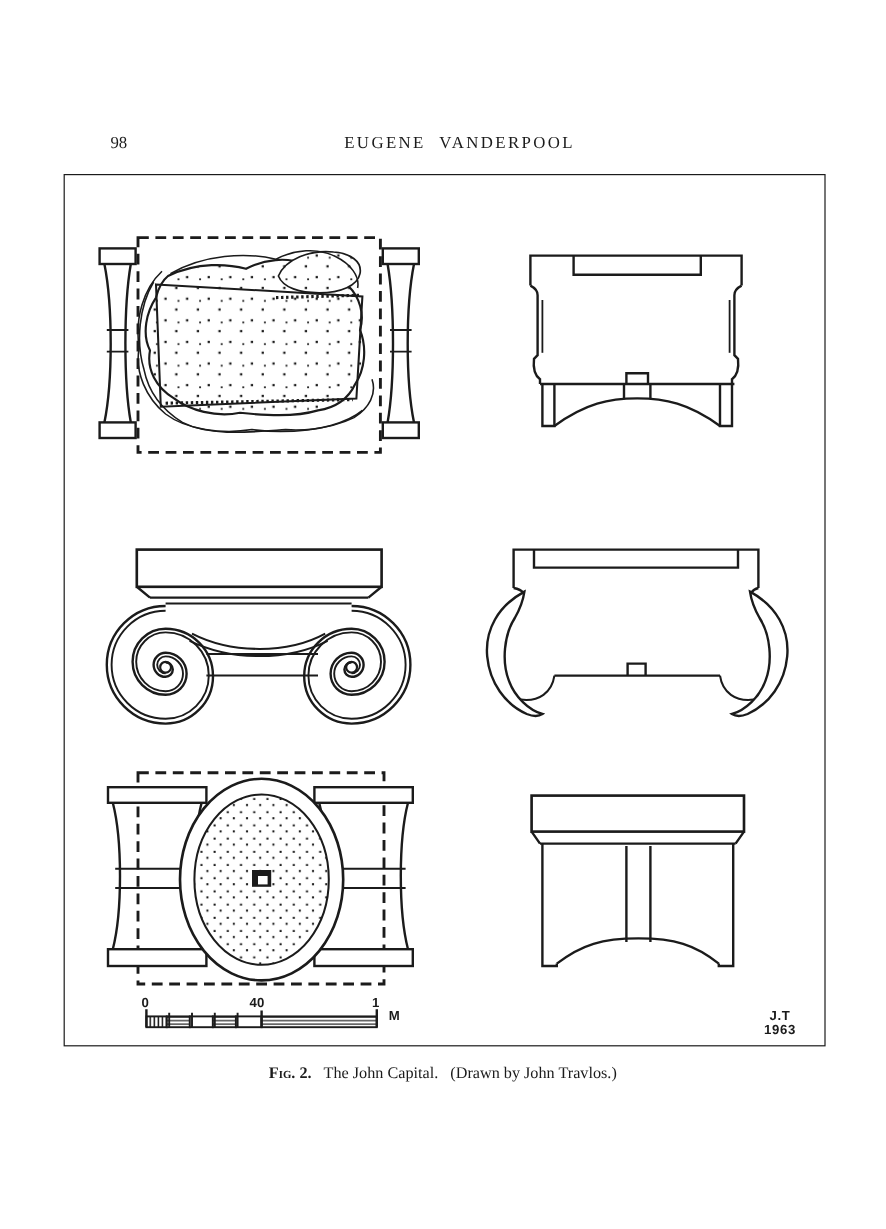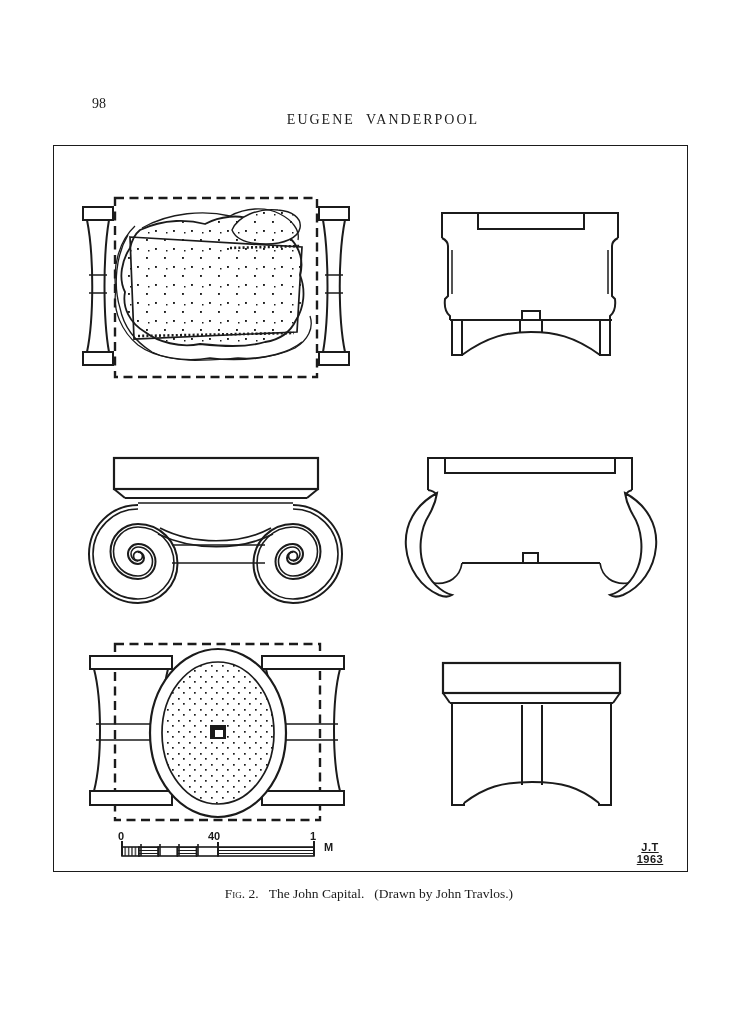--- a/index.html
+++ b/index.html
@@ -1,30 +1,30 @@
 <!DOCTYPE html>
 <html><head>
 <meta charset="utf-8">
 <style>
   html,body{margin:0;padding:0;background:#ffffff;}
   .page{position:relative;width:738px;height:1024px;background:#ffffff;overflow:hidden;
         font-family:"Liberation Serif", serif;color:#1b1b1b;}
-  .pageno{position:absolute;left:92px;top:96px;font-size:14px;}
+  .pageno{position:absolute;left:92px;top:112px;font-size:14px;}
   .runhead{position:absolute;left:14px;top:112px;width:738px;text-align:center;
            font-size:14px;letter-spacing:2px;word-spacing:6px;}
   .frame{position:absolute;left:53px;top:145px;width:633px;height:725px;
          border:1.8px solid #1b1b1b;background:#ffffff;}
   svg{position:absolute;overflow:visible;}
   .caption{position:absolute;left:0;top:886px;width:738px;text-align:center;
            font-size:13.5px;white-space:nowrap;}
-  .caption .fg{font-variant:small-caps;}
+  .caption .fg{font-variant:small-caps;font-weight:bold;}
   .caption .sp{display:inline-block;width:10px;}
   .sig{position:absolute;left:626px;top:841px;width:48px;text-align:center;
        font-family:"Liberation Sans", sans-serif;font-weight:700;font-size:11px;line-height:12px;
-       letter-spacing:0.5px;text-decoration:underline;}
+       letter-spacing:0.5px;}
   .scalewrap{position:absolute;left:110px;top:828px;width:250px;height:44px;
              font-family:"Liberation Sans", sans-serif;font-weight:700;font-size:11px;}
   .scalewrap .lbl{position:absolute;top:2px;}
   .l0{left:8px;} .l50{left:98px;} .l1{left:200px;}
   .lm{position:absolute;left:214px;top:13px;}
 </style>
 </head>
 <body>
 
 <div class="page">

